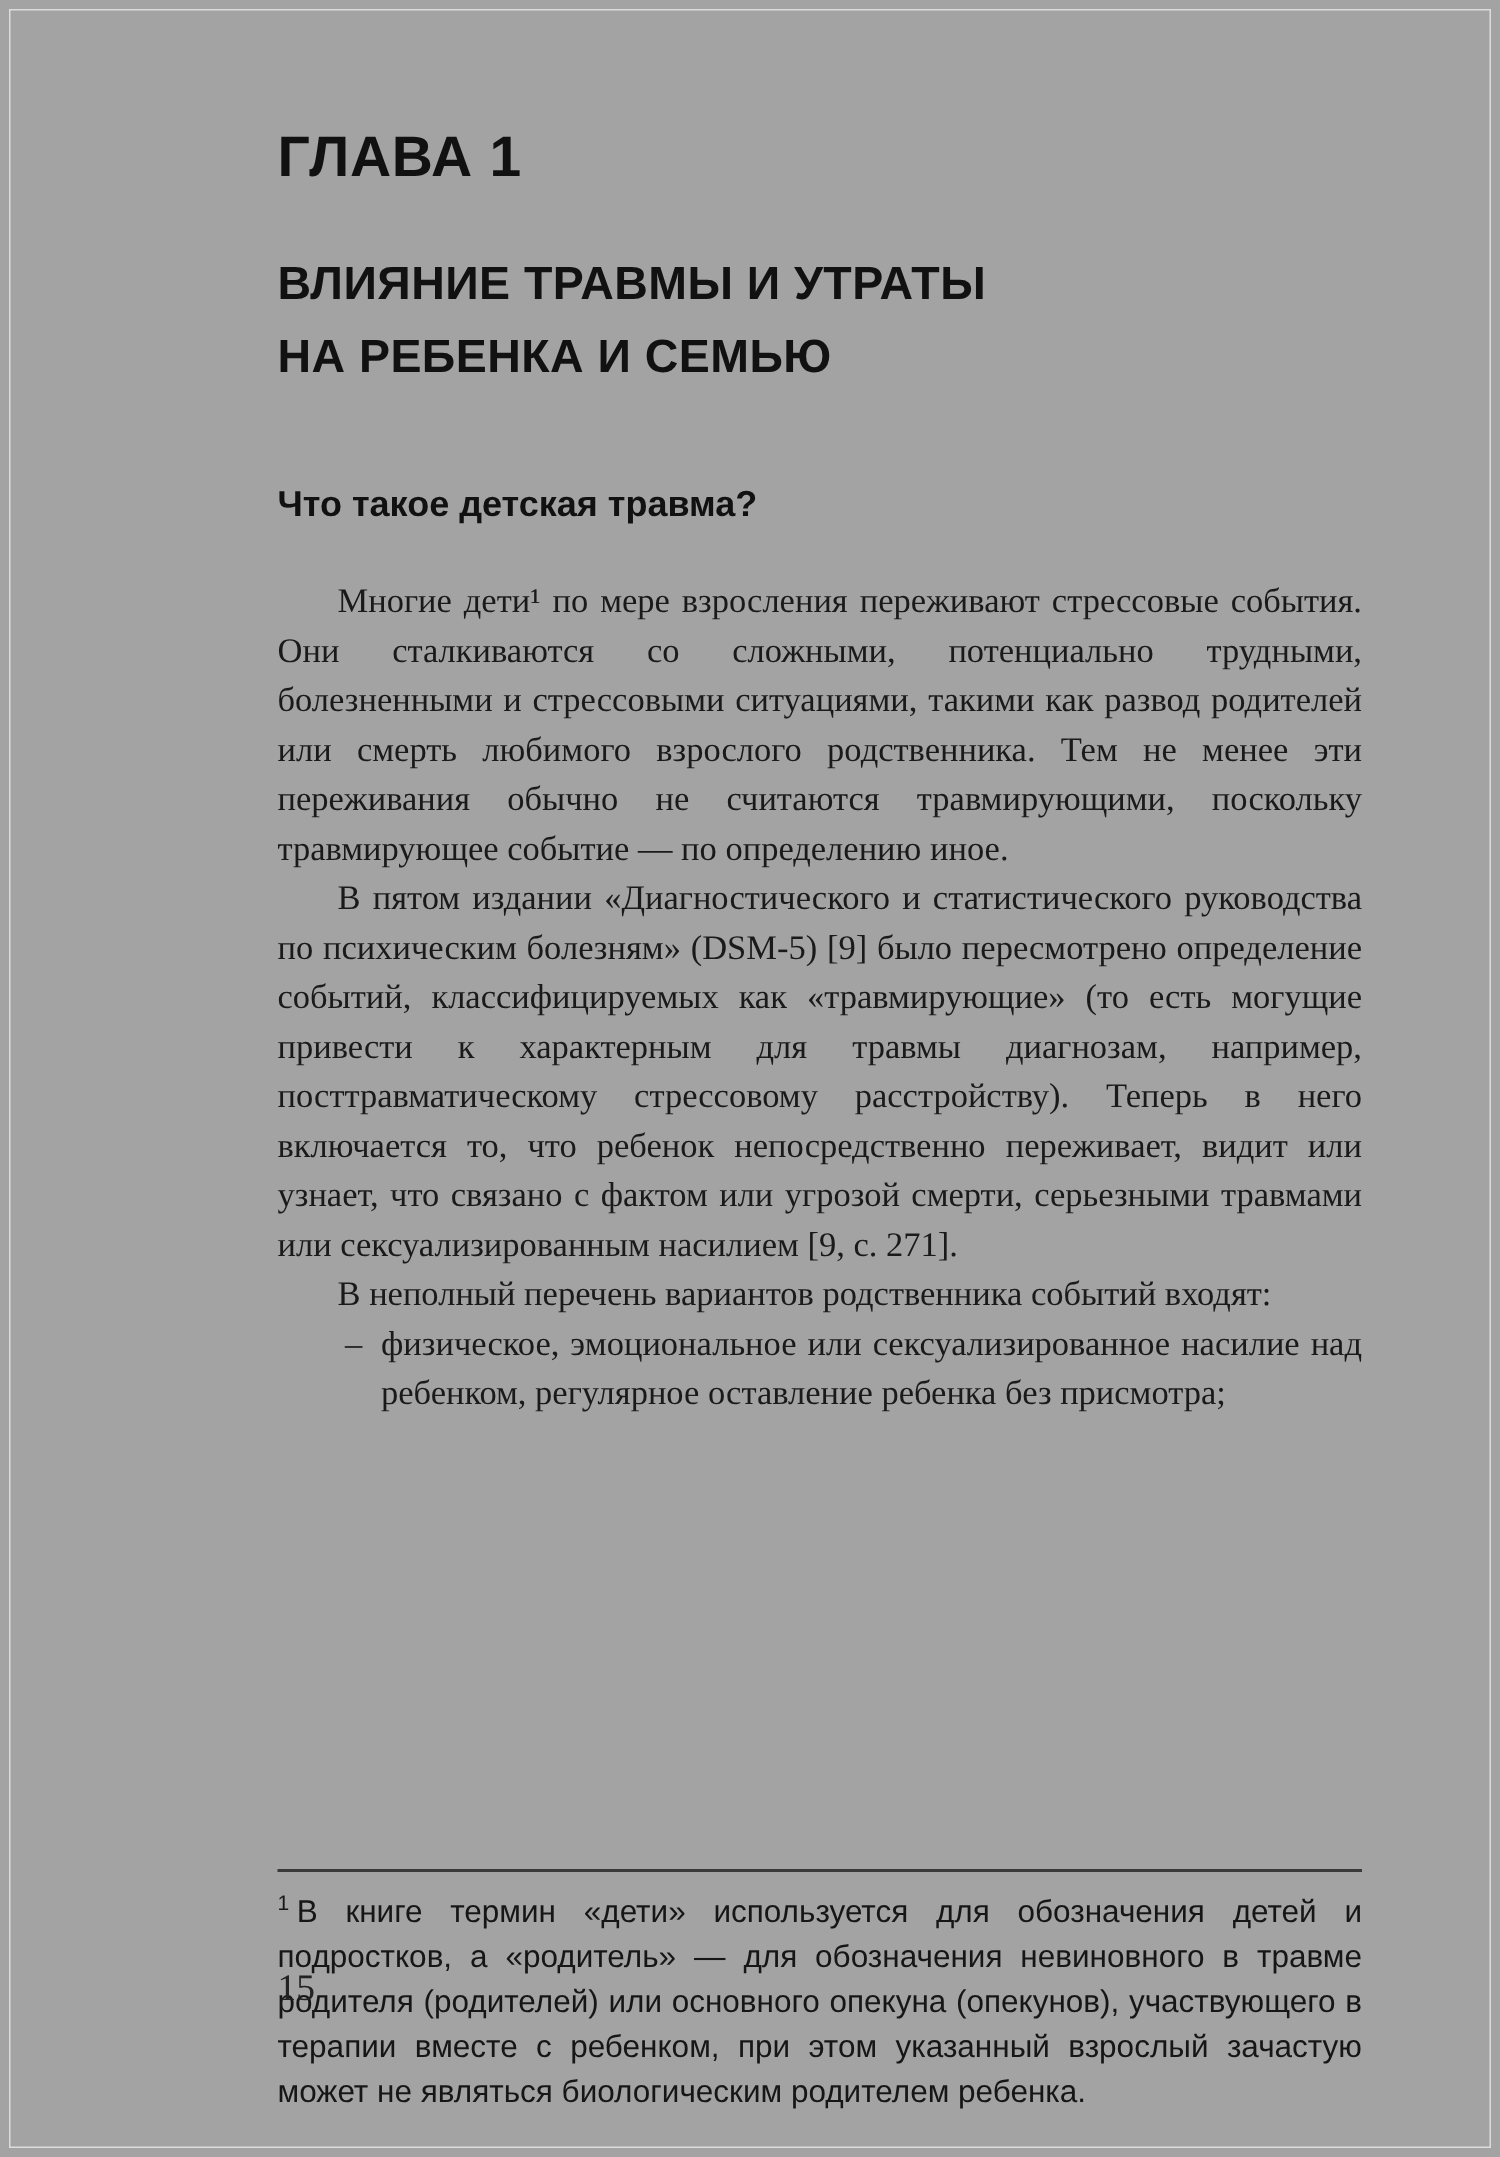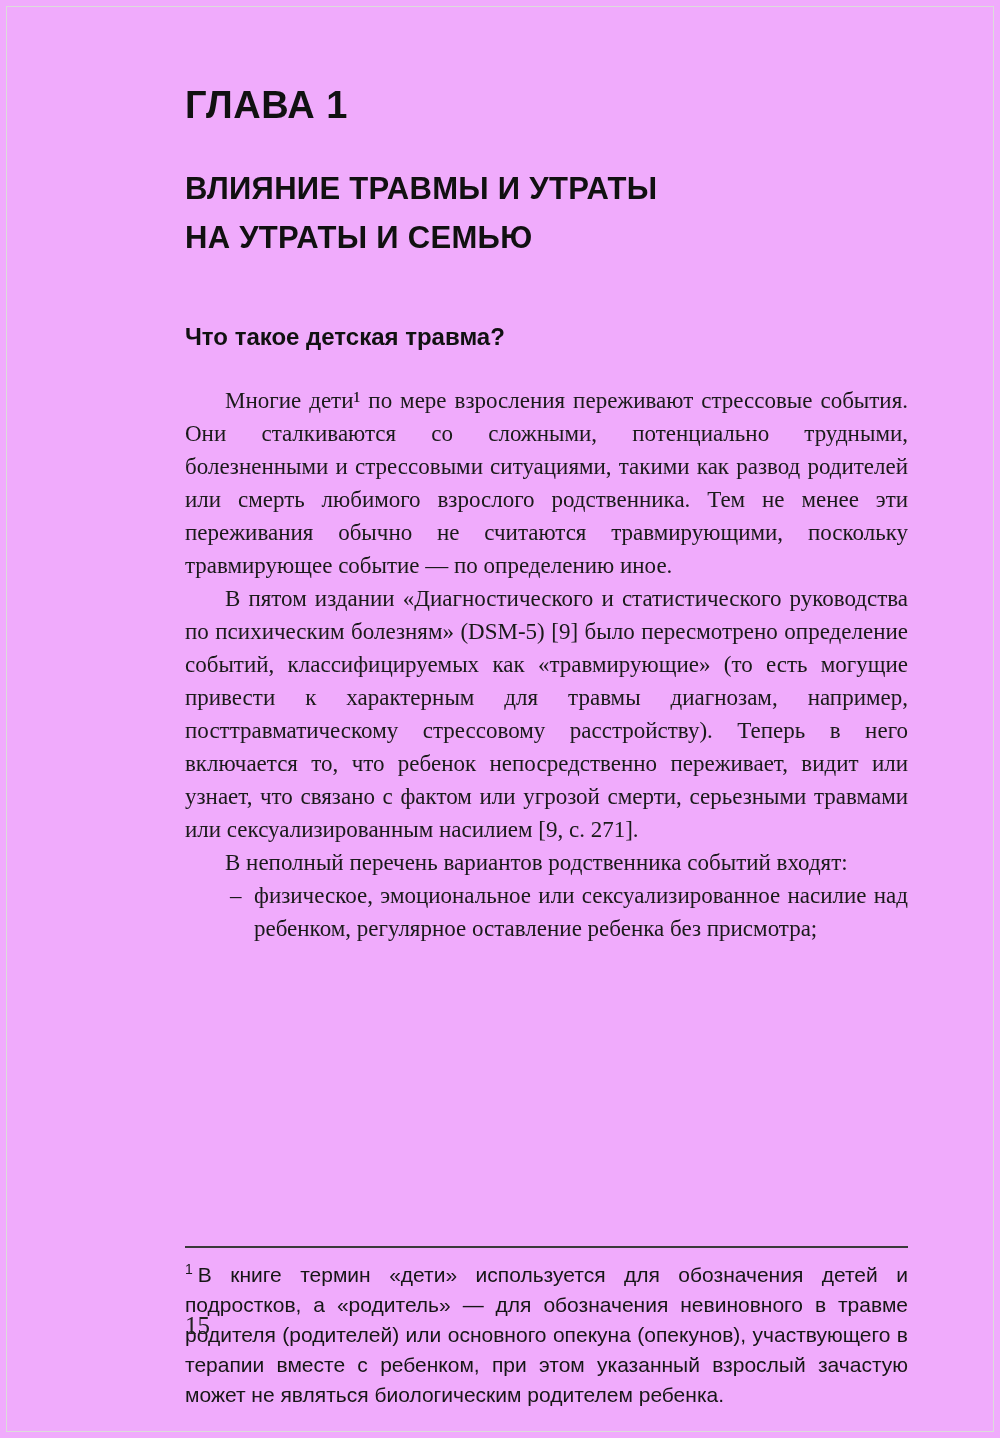--- a/index.html
+++ b/index.html
@@ -5,21 +5,21 @@
   html, body {
     margin: 0;
     padding: 0;
     background: #f0f0ee;
   }
   .page {
     position: relative;
     width: 1000px;
     height: 1438px;
     margin: 0 auto;
-    background: #f0abfc;
+    background: #a3a3a3;
     box-sizing: border-box;
     overflow: hidden;
     font-family: "Liberation Serif", serif;
     color: #1a1a1a;
   }
   .scan-border {
     position: absolute;
     inset: 6px;
     border: 1px solid #dcdcda;
     pointer-events: none;
@@ -116,21 +116,21 @@
 <body>
 
 <div class="page">
   <div class="scan-border"></div>
 
   <div class="content">
     <div class="chapter-label">ГЛАВА 1</div>
 
     <h1 class="chapter-title">
       <span>ВЛИЯНИЕ ТРАВМЫ И УТРАТЫ</span><br>
-      <span>НА УТРАТЫ И СЕМЬЮ</span>
+      <span>НА РЕБЕНКА И СЕМЬЮ</span>
     </h1>
 
     <h2 class="section-heading">Что такое детская травма?</h2>
 
     <p class="para">Многие дети¹ по мере взросления переживают стрессовые события. Они сталкиваются со сложными, потенциально трудными, болезненными и стрессовыми ситуациями, такими как развод родителей или смерть любимого взрослого родственника. Тем не менее эти переживания обычно не считаются травмирующими, поскольку травмирующее событие — по определению иное.</p>
 
     <p class="para">В пятом издании «Диагностического и статистического руководства по психическим болезням» (DSM-5) [9] было пересмотрено определение событий, классифицируемых как «травмирующие» (то есть могущие привести к характерным для травмы диагнозам, например, посттравматическому стрессовому расстройству). Теперь в него включается то, что ребенок непосредственно переживает, видит или узнает, что связано с фактом или угрозой смерти, серьезными травмами или сексуализированным насилием [9, с. 271].</p>
 
     <p class="para">В неполный перечень вариантов родственника событий входят:</p>
 

